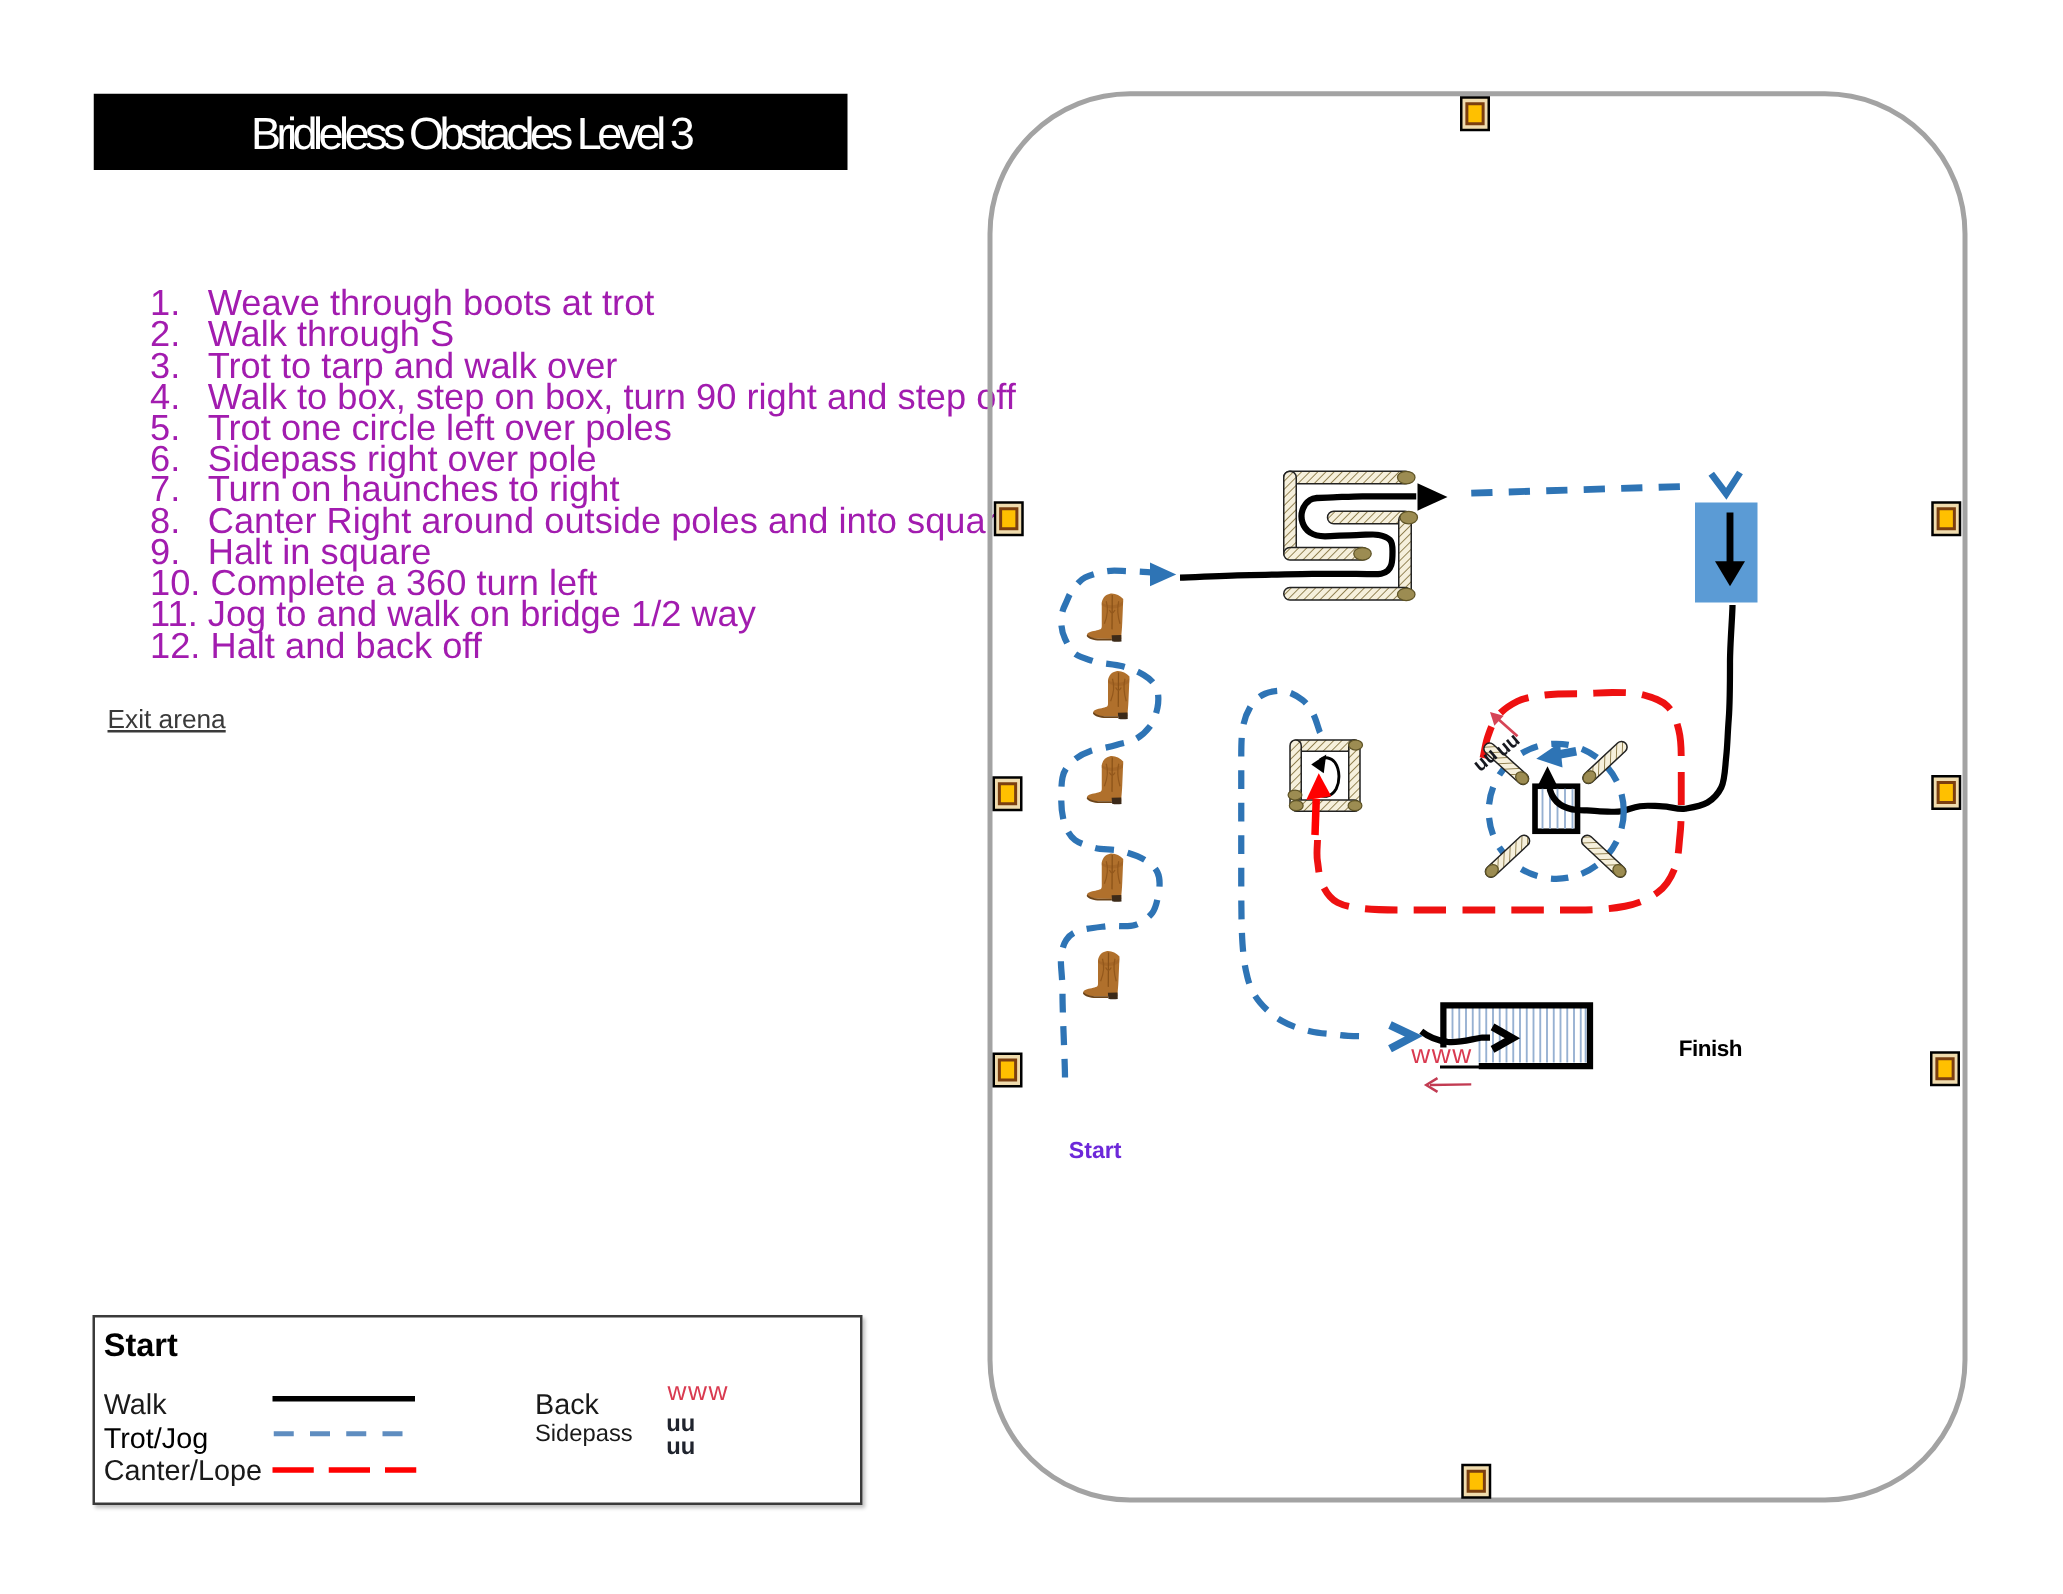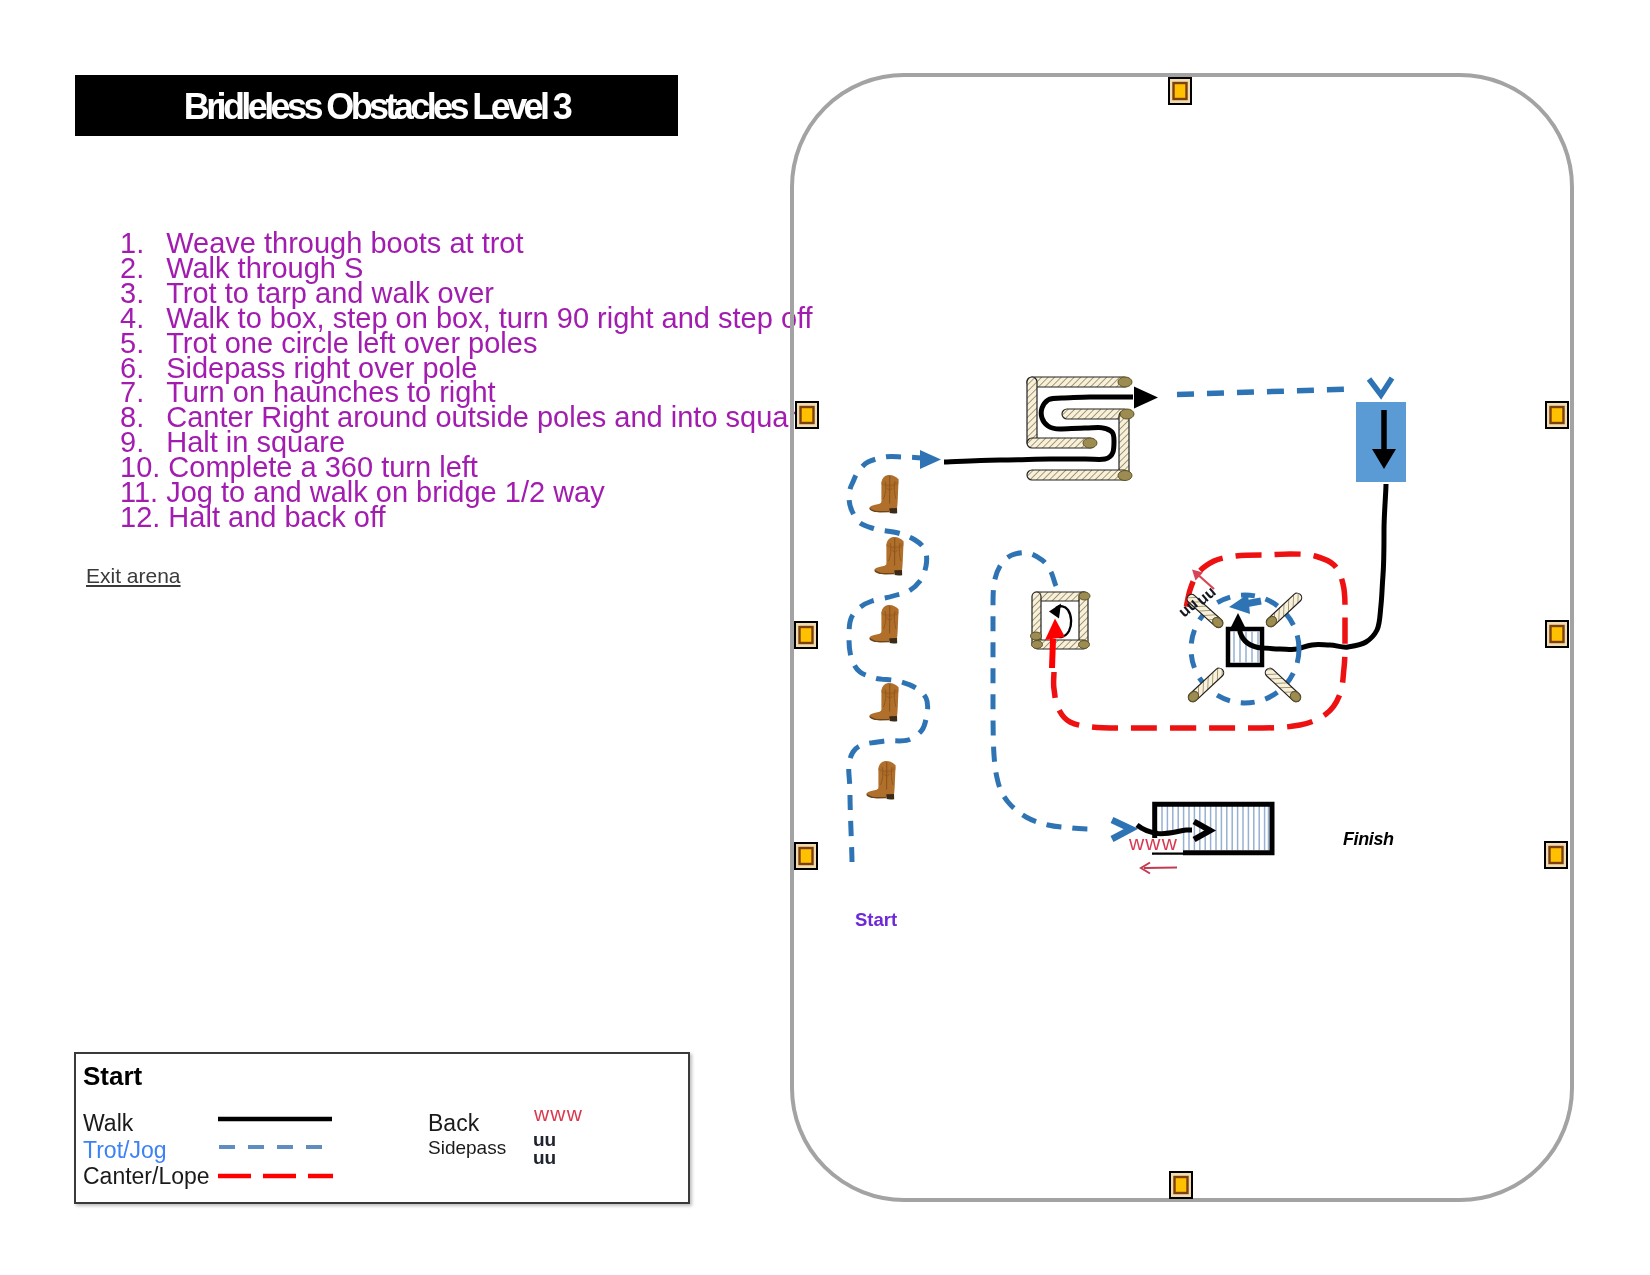--- a/index.html
+++ b/index.html
@@ -6,21 +6,21 @@
   #page{position:relative;width:1650px;height:1275px;background:#fff;overflow:hidden;
         font-family:"Liberation Sans", sans-serif;}
   .abs{position:absolute;}
 </style>
 </head>
 <body>
 <div id="page">
 
 <div class="abs" style="left:75px;top:75px;width:603px;height:61px;background:#000;"></div>
 
-<div class="abs" style="left:75px;top:86px;width:603px;text-align:center;color:#fff;font-weight:bold;font-size:36px;letter-spacing:-3.6px;">Bridleless Obstacles Level 3</div>
+<div class="abs" style="left:75px;top:86px;width:603px;text-align:center;color:#fff;font-weight:normal;font-size:36px;letter-spacing:-3.6px;">Bridleless Obstacles Level 3</div>
 
 <div class="abs" style="left:120px;top:231px;font-size:29px;line-height:24.9px;color:#a21caf;white-space:pre;">1.<span style="display:inline-block;width:22px;"></span>Weave through boots at trot
 2.<span style="display:inline-block;width:22px;"></span>Walk through S
 3.<span style="display:inline-block;width:22px;"></span>Trot to tarp and walk over
 4.<span style="display:inline-block;width:22px;"></span>Walk to box, step on box, turn 90 right and step off
 5.<span style="display:inline-block;width:22px;"></span>Trot one circle left over poles
 6.<span style="display:inline-block;width:22px;"></span>Sidepass right over pole
 7.<span style="display:inline-block;width:22px;"></span>Turn on haunches to right
 8.<span style="display:inline-block;width:22px;"></span>Canter Right around outside poles and into square
 9.<span style="display:inline-block;width:22px;"></span>Halt in square
@@ -29,35 +29,35 @@
 12. Halt and back off</div>
 
 <div class="abs" style="left:86px;top:564px;font-size:21px;color:#3a3a3a;text-decoration:underline;">Exit arena</div>
 
 <div class="abs" style="left:74px;top:1052px;width:612px;height:148px;background:#fff;border:2px solid #3a3a3a;box-shadow:2px 2px 3px rgba(0,0,0,0.25);"></div>
 
 <div class="abs" style="left:83px;top:1061px;font-size:26px;font-weight:bold;color:#000;">Start</div>
 
 <div class="abs" style="left:83px;top:1110px;font-size:23px;color:#1a1a1a;">Walk</div>
 
-<div class="abs" style="left:83px;top:1137px;font-size:23px;color:#3b82f6;text-align:right;">Trot/Jog</div>
+<div class="abs" style="left:83px;top:1137px;font-size:23px;color:#000000;text-align:right;">Trot/Jog</div>
 
 <div class="abs" style="left:83px;top:1163px;font-size:23px;color:#1a1a1a;">Canter/Lope</div>
 
 <div class="abs" style="left:428px;top:1110px;font-size:23px;color:#1a1a1a;">Back</div>
 
 <div class="abs" style="left:428px;top:1137px;font-size:19px;color:#1a1a1a;">Sidepass</div>
 
 <div class="abs" style="left:534px;top:1102px;font-size:21px;color:#d93a50;letter-spacing:1.2px;">www</div>
 
 <div class="abs" style="left:533px;top:1131px;font-size:19px;font-weight:bold;color:#20242e;line-height:18px;">uu<br>uu</div>
 
 <div class="abs" style="left:855px;top:909px;font-size:18.5px;font-weight:bold;color:#6d28d9;">Start</div>
 
-<div class="abs" style="left:1343px;top:829px;font-size:18px;font-weight:bold;color:#000;letter-spacing:-0.4px;font-style:italic;">Finish</div>
+<div class="abs" style="left:1343px;top:829px;font-size:18px;font-weight:bold;color:#000;letter-spacing:-0.4px;">Finish</div>
 
 <svg class="abs" style="left:0;top:0;" width="1650" height="1275" viewBox="0 0 1650 1275">
 <defs>
   <pattern id="hatch" patternUnits="userSpaceOnUse" width="4.6" height="4.6" patternTransform="rotate(45)">
     <rect width="4.6" height="4.6" fill="#f6f0dc"></rect>
     <line x1="0" y1="0" x2="0" y2="4.6" stroke="#82713c" stroke-width="1.35"></line>
   </pattern>
   <g id="marker">
     <rect x="0" y="0" width="22" height="26" fill="#f0dcae" stroke="#000" stroke-width="2"></rect>
     <rect x="4.5" y="5" width="13" height="16" fill="#ffc000" stroke="#7b3f10" stroke-width="2.4"></rect>

